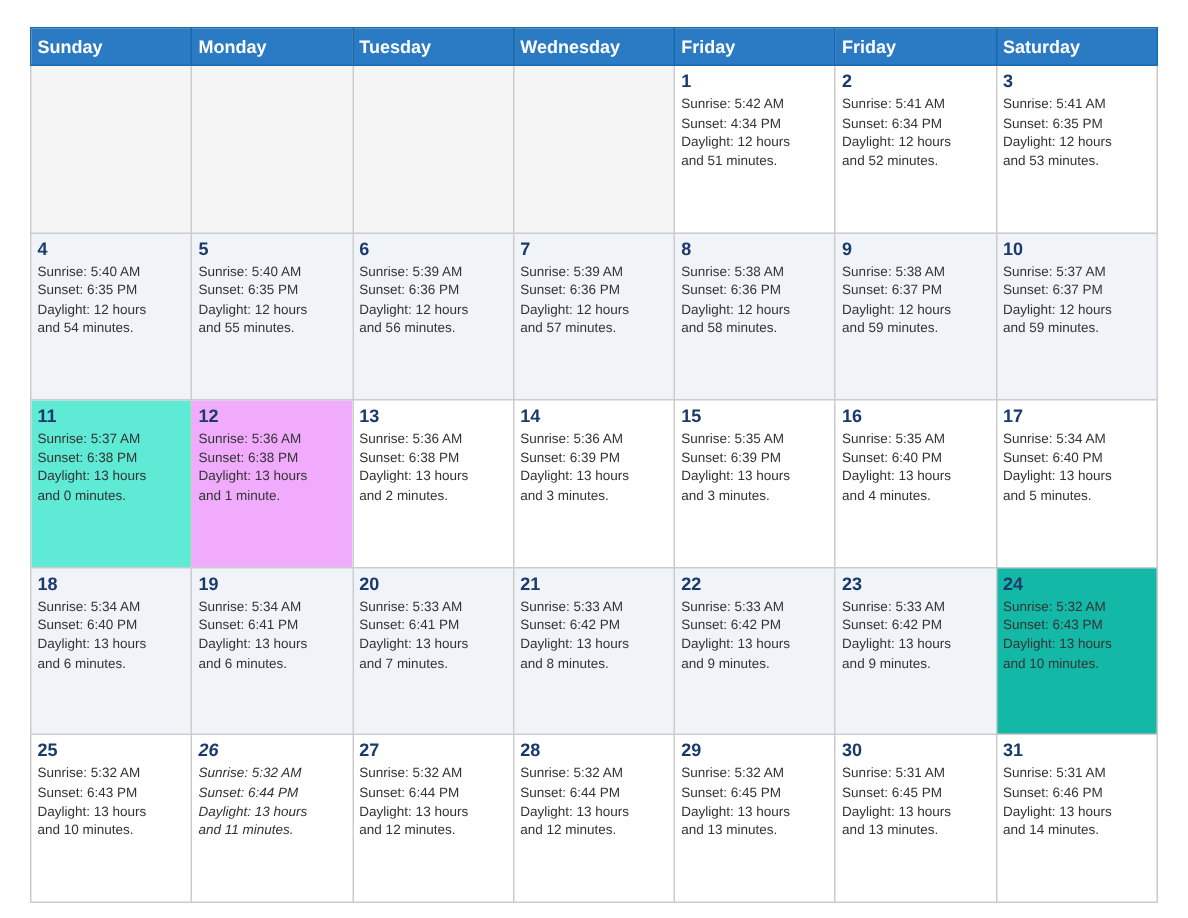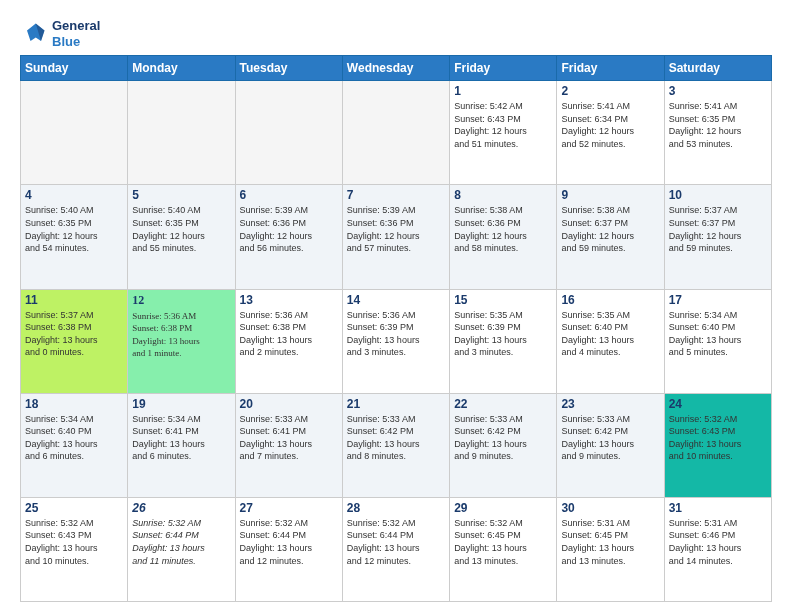--- a/index.html
+++ b/index.html
@@ -93,37 +93,20 @@
     .cell-text {
       font-size: 9px;
       color: #333;
       line-height: 1.4;
     }
   </style>
 </head>
 <body>
 
 <div class="page">
-  <div class="header">
-    <div class="logo">
-      <svg class="logo-icon" viewBox="0 0 32 32">
-        <rect x="0" y="0" width="32" height="32" fill="white"></rect>
-        <polygon points="18,4 28,12 24,24 18,20 12,24 8,12" fill="#2a7ac4"></polygon>
-        <polygon points="18,4 28,12 24,24" fill="#1a3a6b" opacity="0.5"></polygon>
-      </svg>
-      <div class="logo-text">
-        <div>General</div>
-        <div style="color:#2a7ac4;">Blue</div>
-      </div>
-    </div>
-    <div class="title-block">
-      <div class="main-title"></div>
-      <div class="subtitle"></div>
-    </div>
-  </div>
 
   <table class="calendar">
     <thead>
       <tr>
       <th>Sunday</th>
           <th>Monday</th>
           <th>Tuesday</th>
           <th>Wednesday</th>
           <th>Friday</th>
           <th>Friday</th>
@@ -132,21 +115,21 @@
     </thead>
     <tbody id="calendar-body">
     <tr>
           <td class="empty"></td>
           <td class="empty"></td>
           <td class="empty"></td>
           <td class="empty"></td>
           <td style="background: rgb(255, 255, 255);">
             <span class="day-number">1</span>
             <div class="cell-text" style="white-space: pre-line;">Sunrise: 5:42 AM
-Sunset: 6:43 PM
+Sunset: 4:34 PM
 Daylight: 12 hours
 and 51 minutes.</div>
           </td>
           <td style="background: rgb(255, 255, 255);">
             <span class="day-number">2</span>
             <div class="cell-text" style="white-space: pre-line;">Sunrise: 5:41 AM
 Sunset: 6:34 PM
 Daylight: 12 hours
 and 52 minutes.</div>
           </td>
@@ -203,28 +186,28 @@
           </td>
           <td style="background: rgb(240, 244, 248); margin-left: 12px;">
             <span class="day-number">10</span>
             <div class="cell-text" style="white-space: pre-line;">Sunrise: 5:37 AM
 Sunset: 6:37 PM
 Daylight: 12 hours
 and 59 minutes.</div>
           </td>
         </tr>
         <tr>
-          <td style="background: #bef264; margin-left: 35px;">
+          <td style="background: #5eead4; margin-left: 35px;">
             <span class="day-number">11</span>
             <div class="cell-text" style="white-space: pre-line;">Sunrise: 5:37 AM
 Sunset: 6:38 PM
 Daylight: 13 hours
 and 0 minutes.</div>
           </td>
-          <td style="background: #86efac; font-family: Liberation Serif, serif;">
+          <td style="background: #f0abfc;">
             <span class="day-number">12</span>
             <div class="cell-text" style="white-space: pre-line;">Sunrise: 5:36 AM
 Sunset: 6:38 PM
 Daylight: 13 hours
 and 1 minute.</div>
           </td>
           <td style="background: rgb(255, 255, 255);">
             <span class="day-number">13</span>
             <div class="cell-text" style="white-space: pre-line;">Sunrise: 5:36 AM
 Sunset: 6:38 PM

